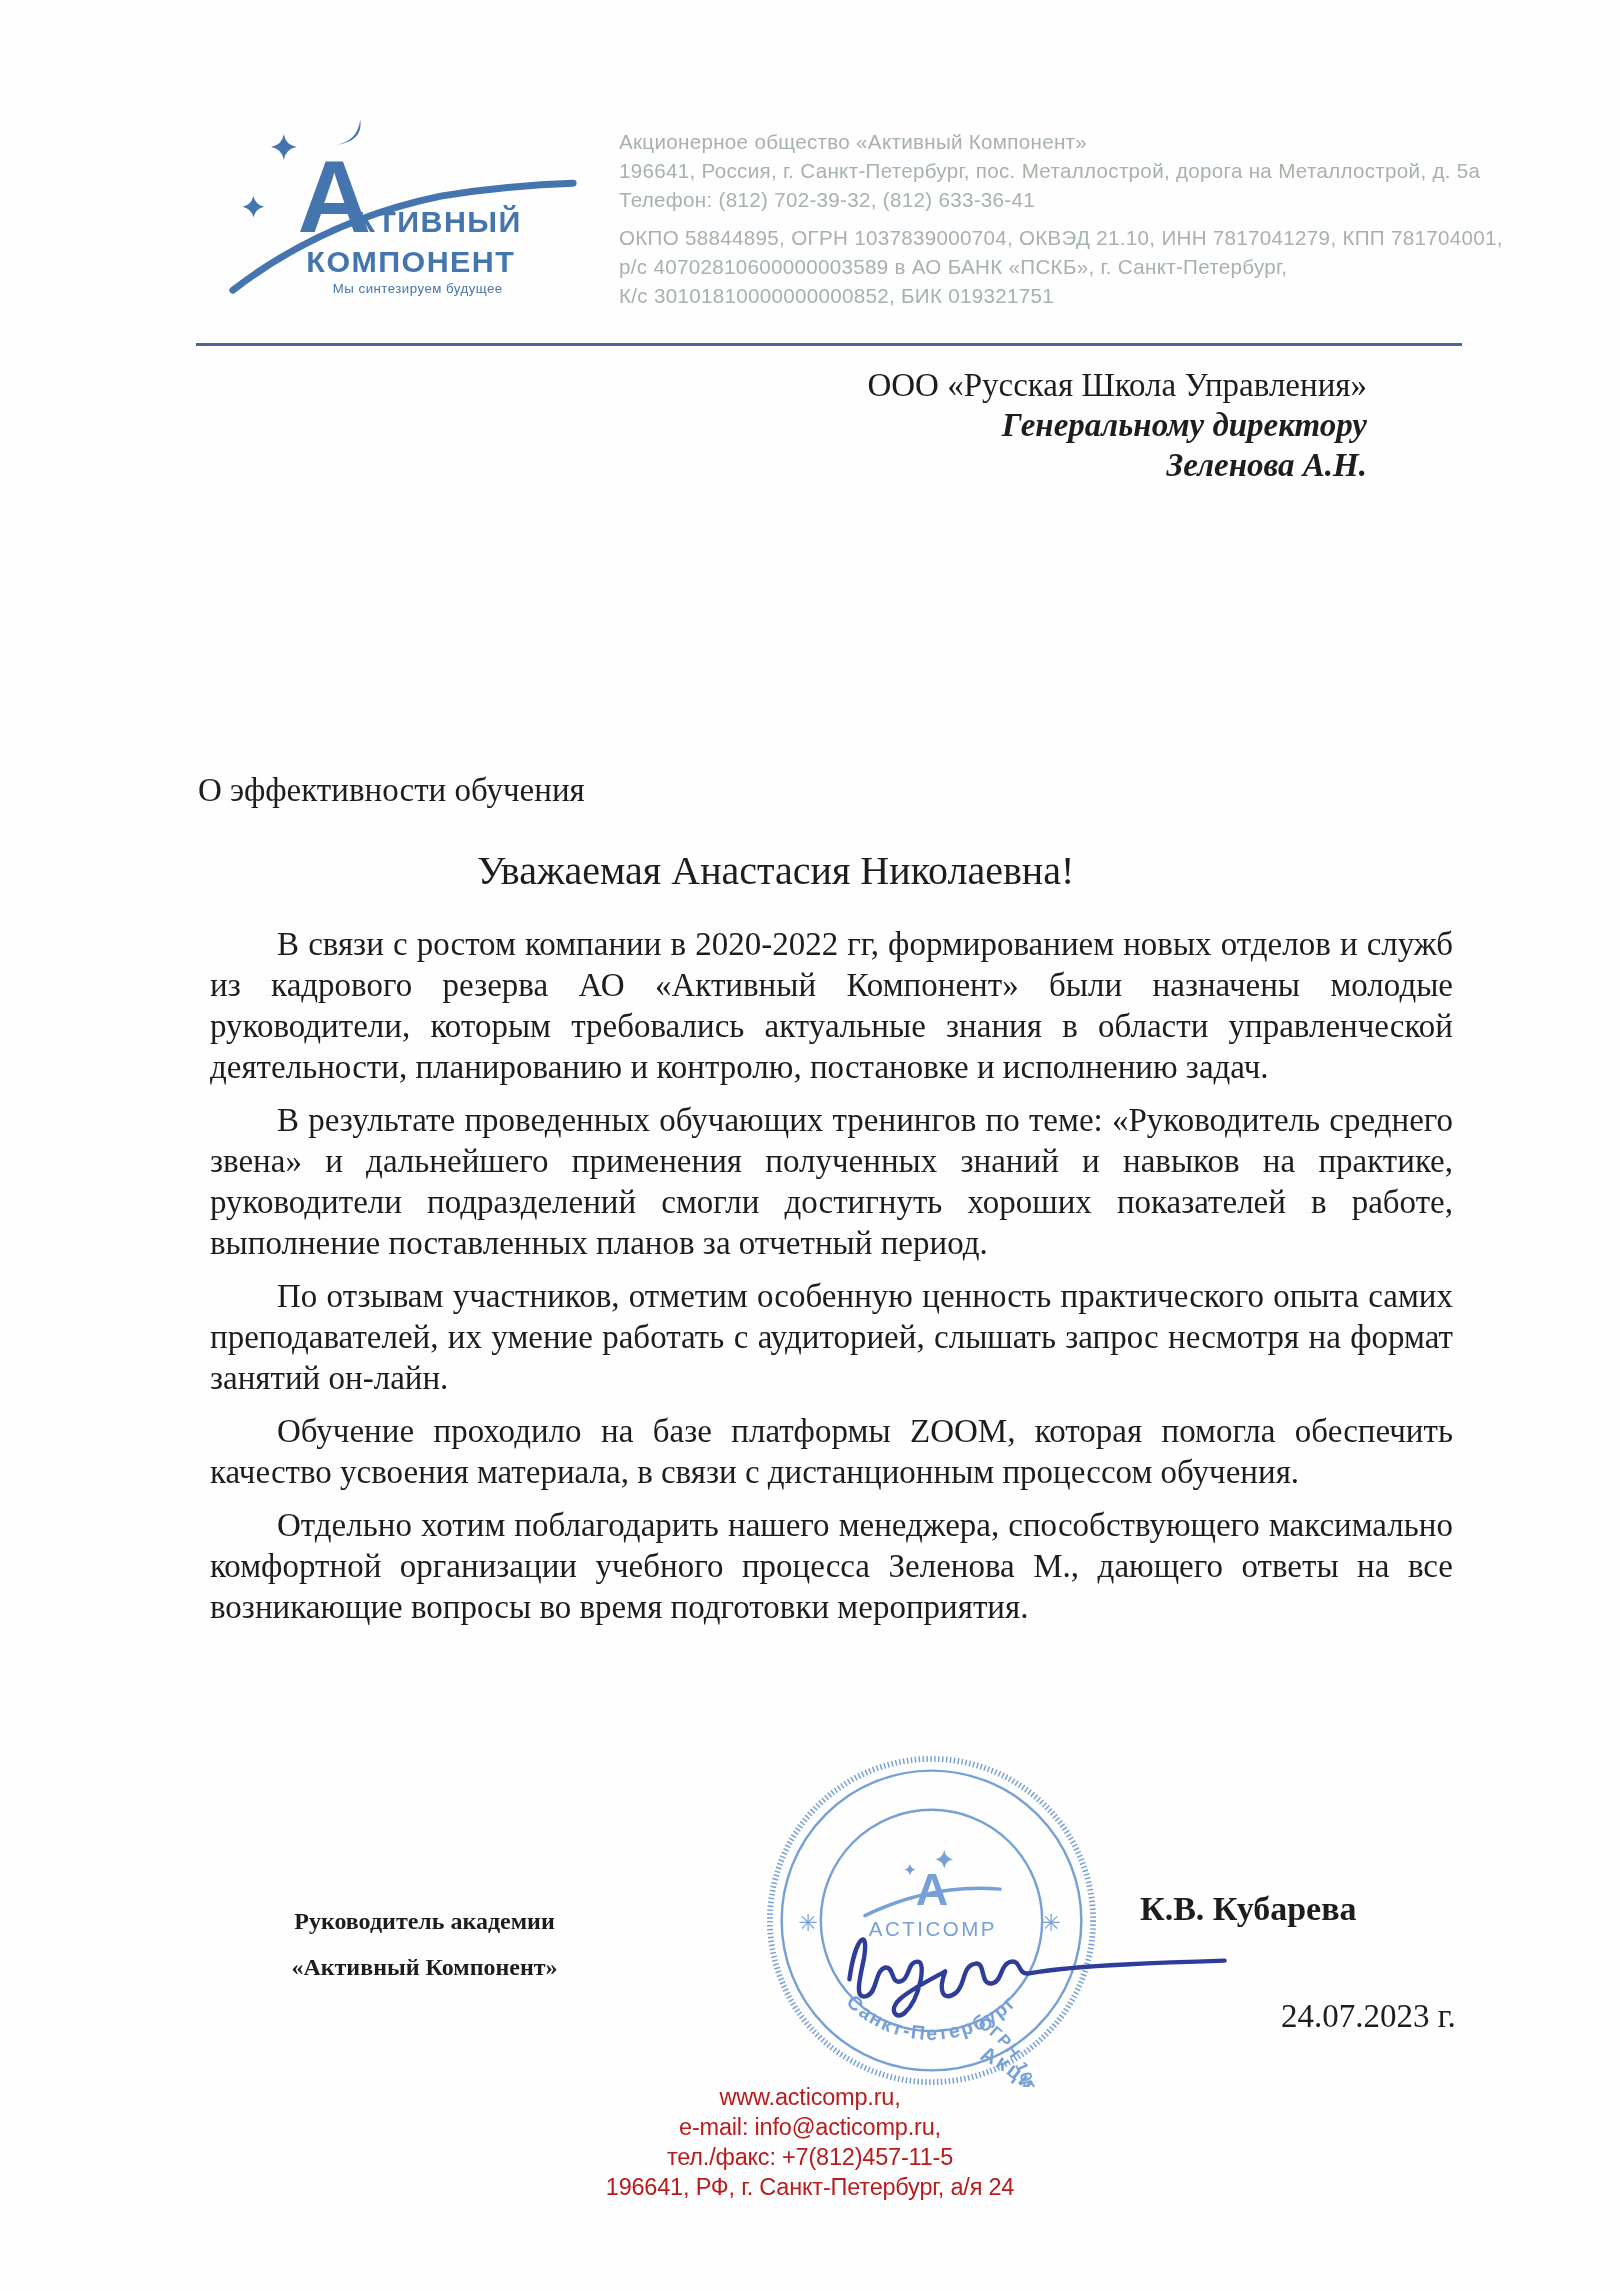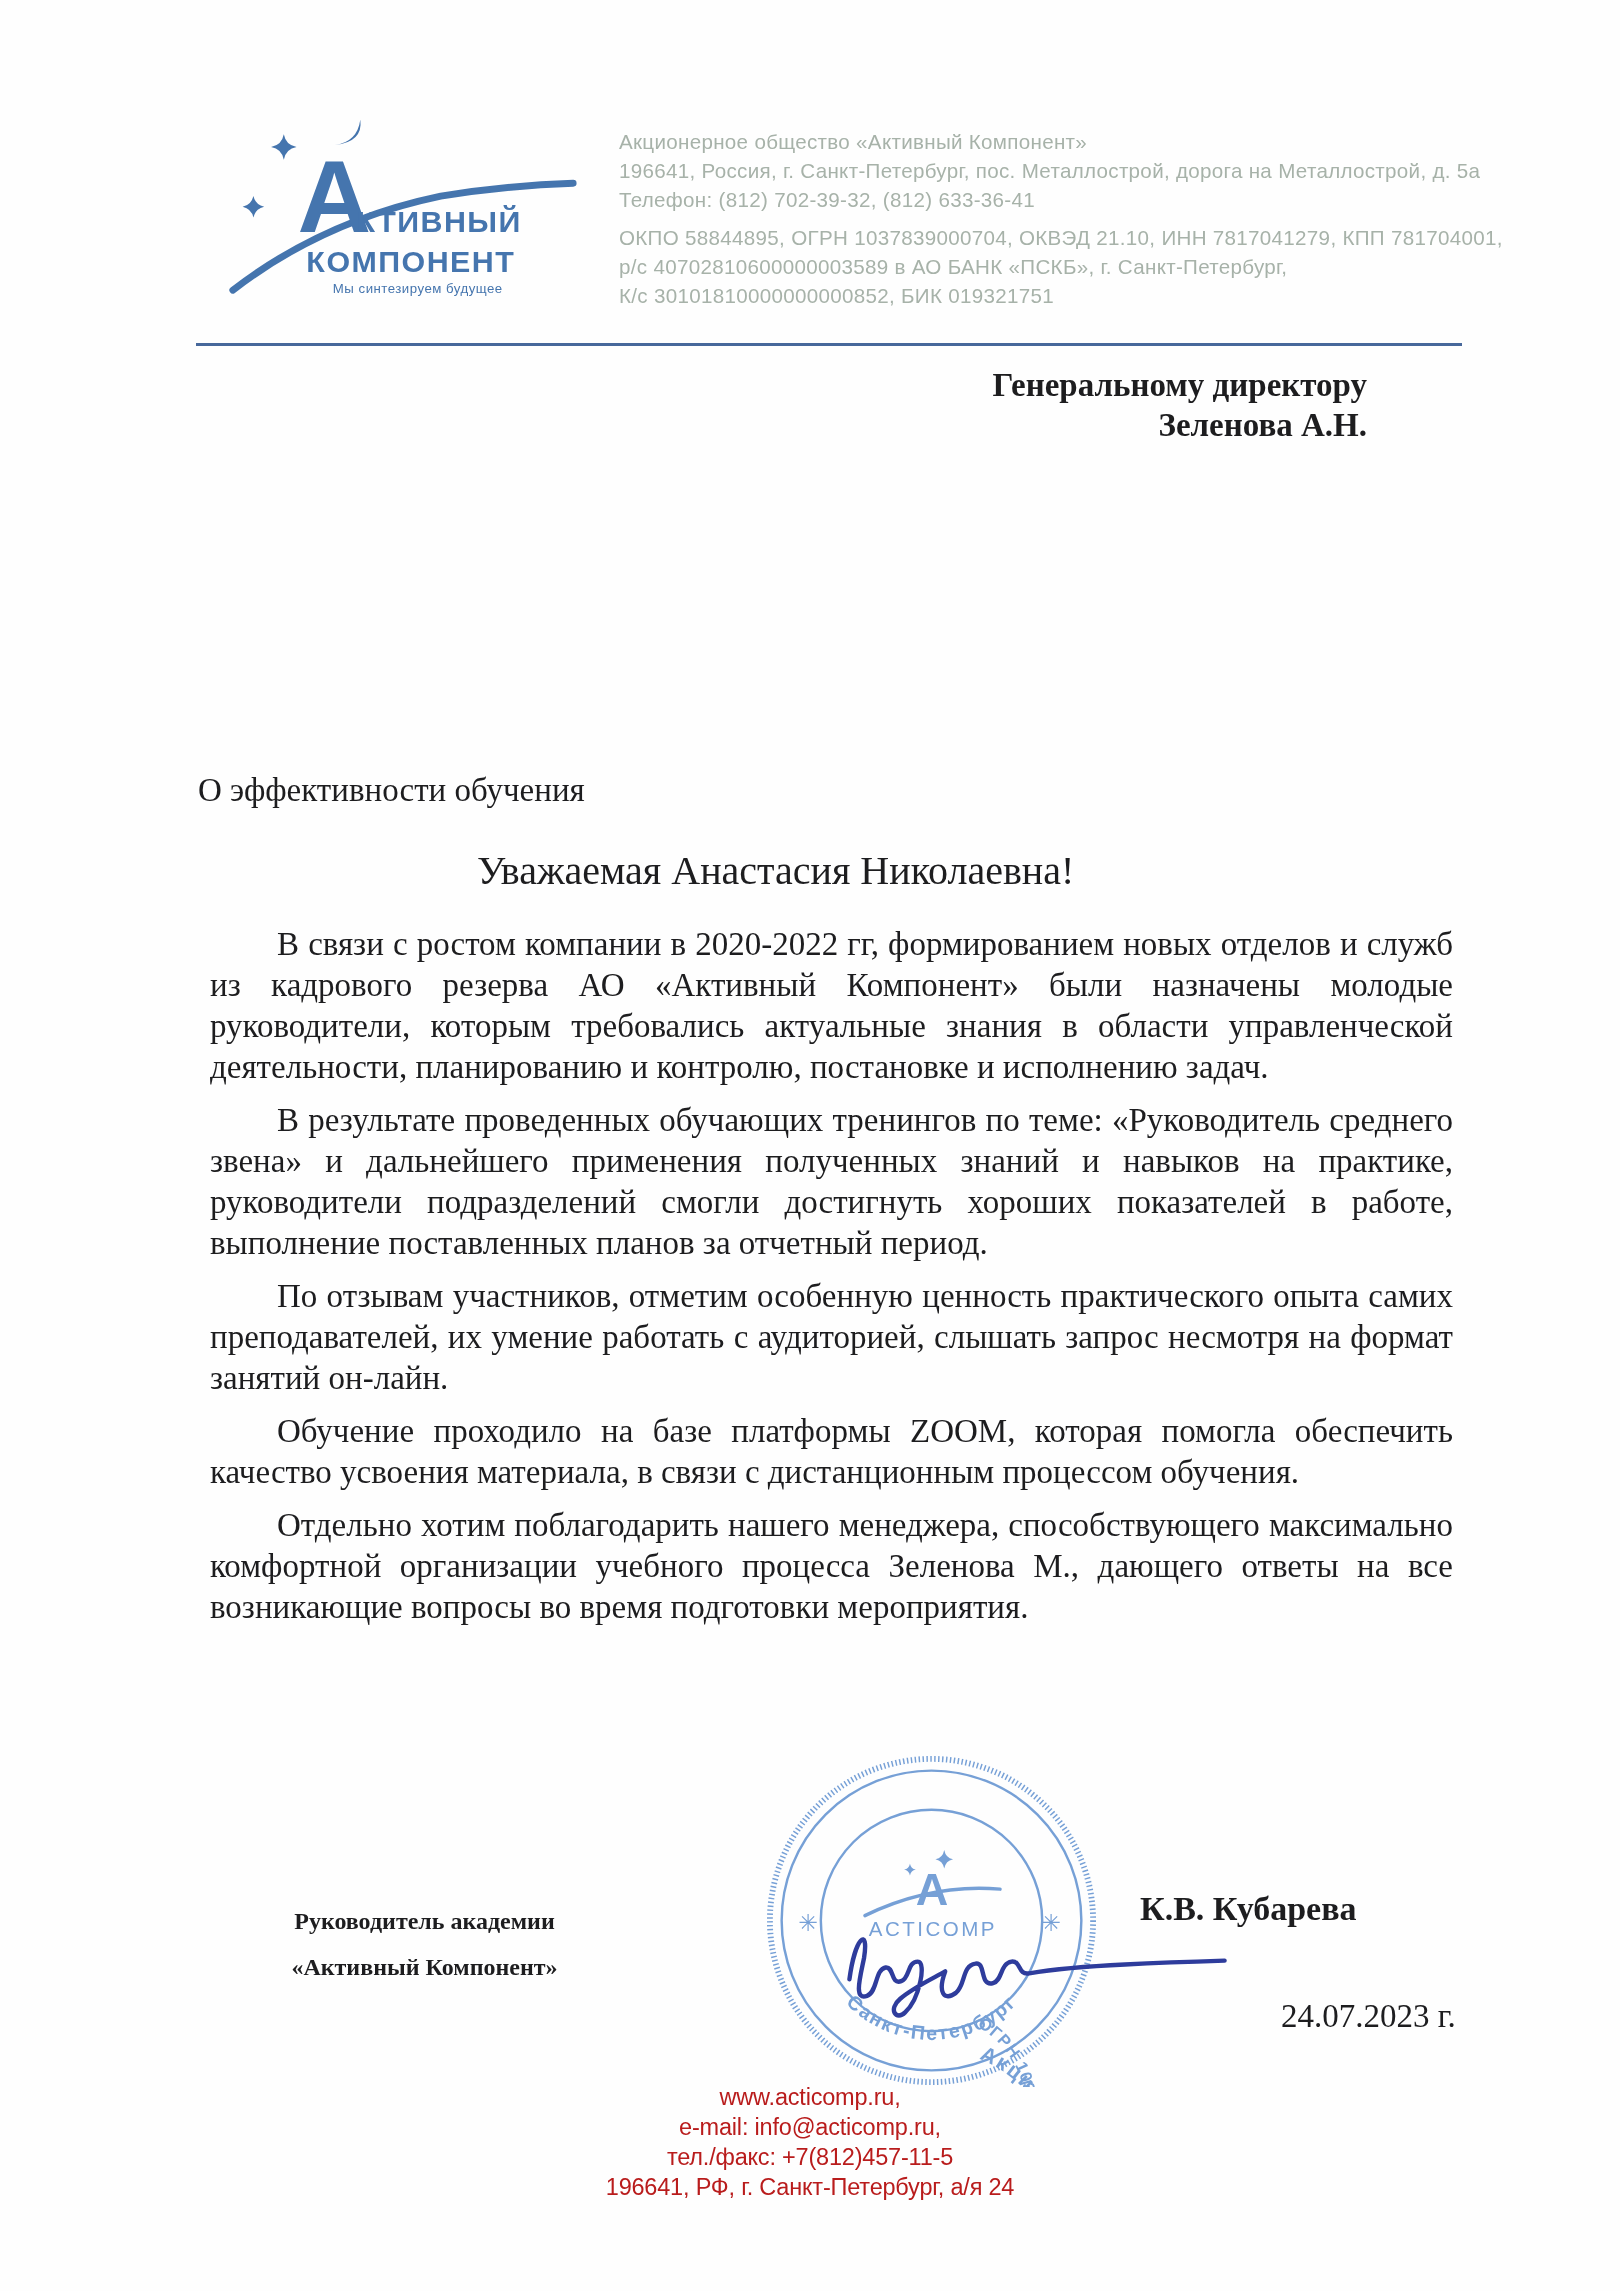--- a/index.html
+++ b/index.html
@@ -11,21 +11,21 @@
   .logo{position:absolute;left:223px;top:90px;width:358px;height:214px;}
   .info-a,.info-b{
     position:absolute;left:619px;font-family:"Liberation Sans",sans-serif;
     font-size:20.6px;line-height:29px;letter-spacing:0.3px;color:#a7b2a9;white-space:nowrap;
   }
   .info-a{top:127px;}
   .info-b{top:223px;}
   .divider{position:absolute;left:196px;top:343px;width:1266px;height:2.9px;background:#47689b;}
   
   .recipient{position:absolute;left:784px;top:365px;width:583px;text-align:right;font-size:33px;line-height:40px;}
-  .recipient .b{font-weight:bold;}
+  .recipient .b{font-weight:bold;font-style:italic;}
   
   .subject{position:absolute;left:198px;top:772px;font-size:33px;}
   .salutation{position:absolute;left:477px;top:847px;font-size:40px;}
   .body-text{position:absolute;left:198px;top:912px;width:1267px;font-size:33px;line-height:41px;text-align:justify;}
   .body-text p{margin:12px;text-indent:67px;}
   
   .sig-title{position:absolute;left:172px;top:1898px;width:505px;text-align:center;font-size:24px;font-weight:bold;line-height:46px;}
   .sig-name{position:absolute;left:1140px;top:1890px;font-size:34px;font-weight:bold;}
   .sig-date{position:absolute;left:1281px;top:1998px;font-size:33px;}
   .stamp{position:absolute;left:765px;top:1754px;width:333px;height:333px;opacity:.85;}
@@ -68,20 +68,21 @@
   </div>
   <div class="info-b">
     <div>ОКПО 58844895, ОГРН 1037839000704, ОКВЭД 21.10, ИНН 7817041279, КПП 781704001,</div>
     <div>р/с 40702810600000003589  в АО БАНК «ПСКБ», г. Санкт-Петербург,</div>
     <div>К/с 30101810000000000852, БИК 019321751</div>
   </div>
 
   <div class="divider"></div>
 
   <div class="recipient">
+    <div>ООО «Русская Школа Управления»</div>
     <div class="b">Генеральному директору</div>
     <div class="b">Зеленова А.Н.</div>
   </div>
 
   <div class="subject">О эффективности обучения</div>
   <div class="salutation">Уважаемая Анастасия Николаевна!</div>
 
   <div class="body-text">
     <p>В связи с ростом компании в 2020-2022 гг, формированием новых отделов и служб из кадрового резерва АО «Активный Компонент» были назначены молодые руководители, которым требовались актуальные знания в области управленческой деятельности, планированию и контролю, постановке и исполнению задач.</p>
     <p>В результате проведенных обучающих тренингов по теме: «Руководитель среднего звена» и дальнейшего применения полученных знаний и навыков на практике, руководители подразделений смогли достигнуть хороших показателей в работе, выполнение поставленных планов за отчетный период.</p>

